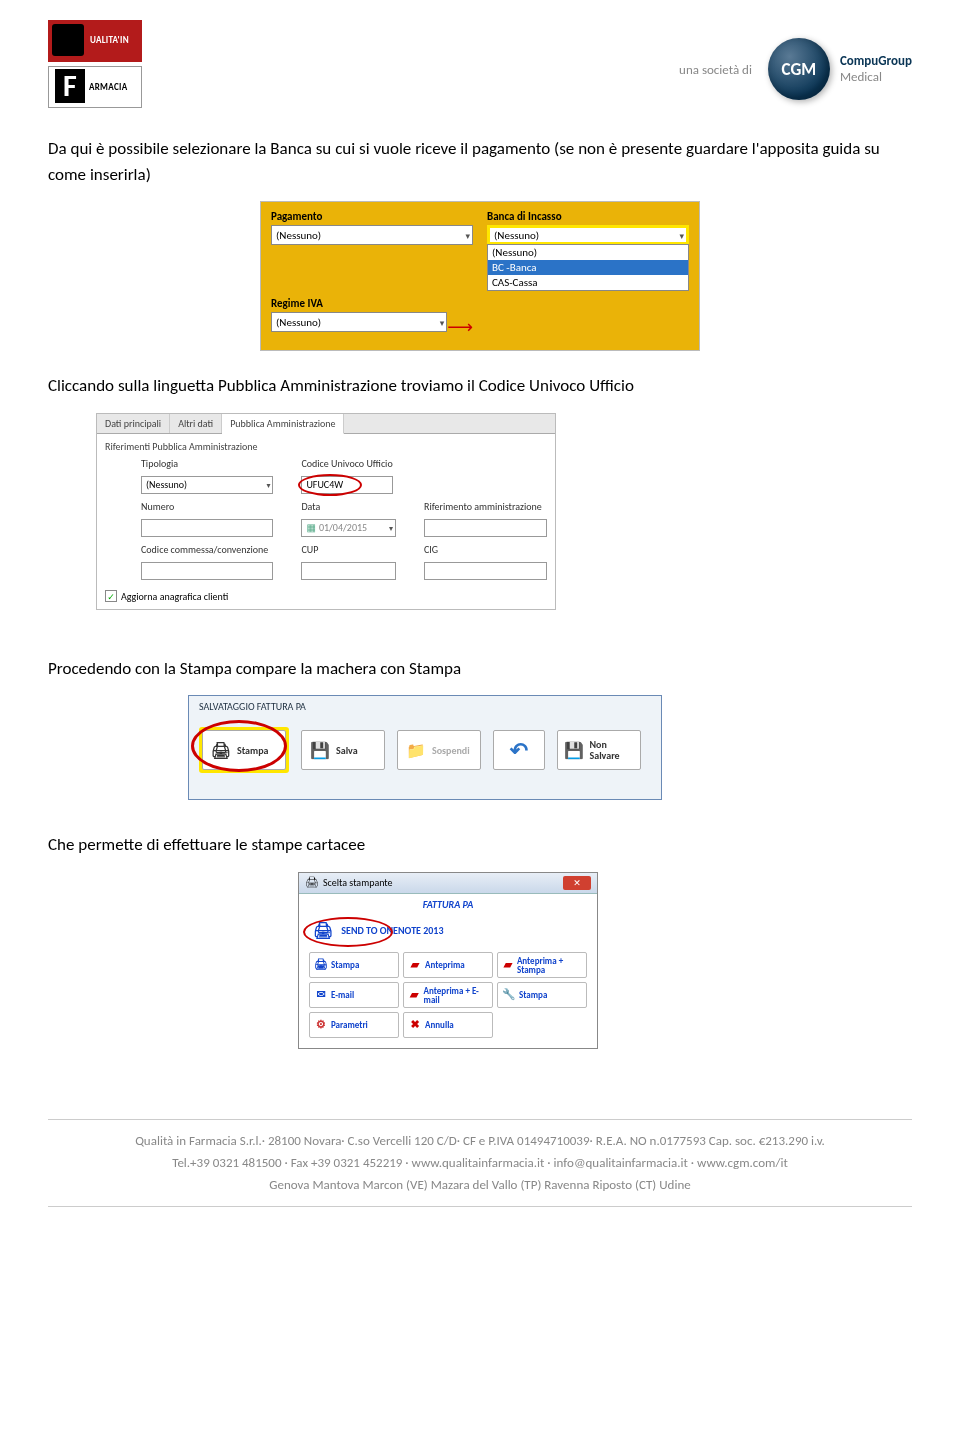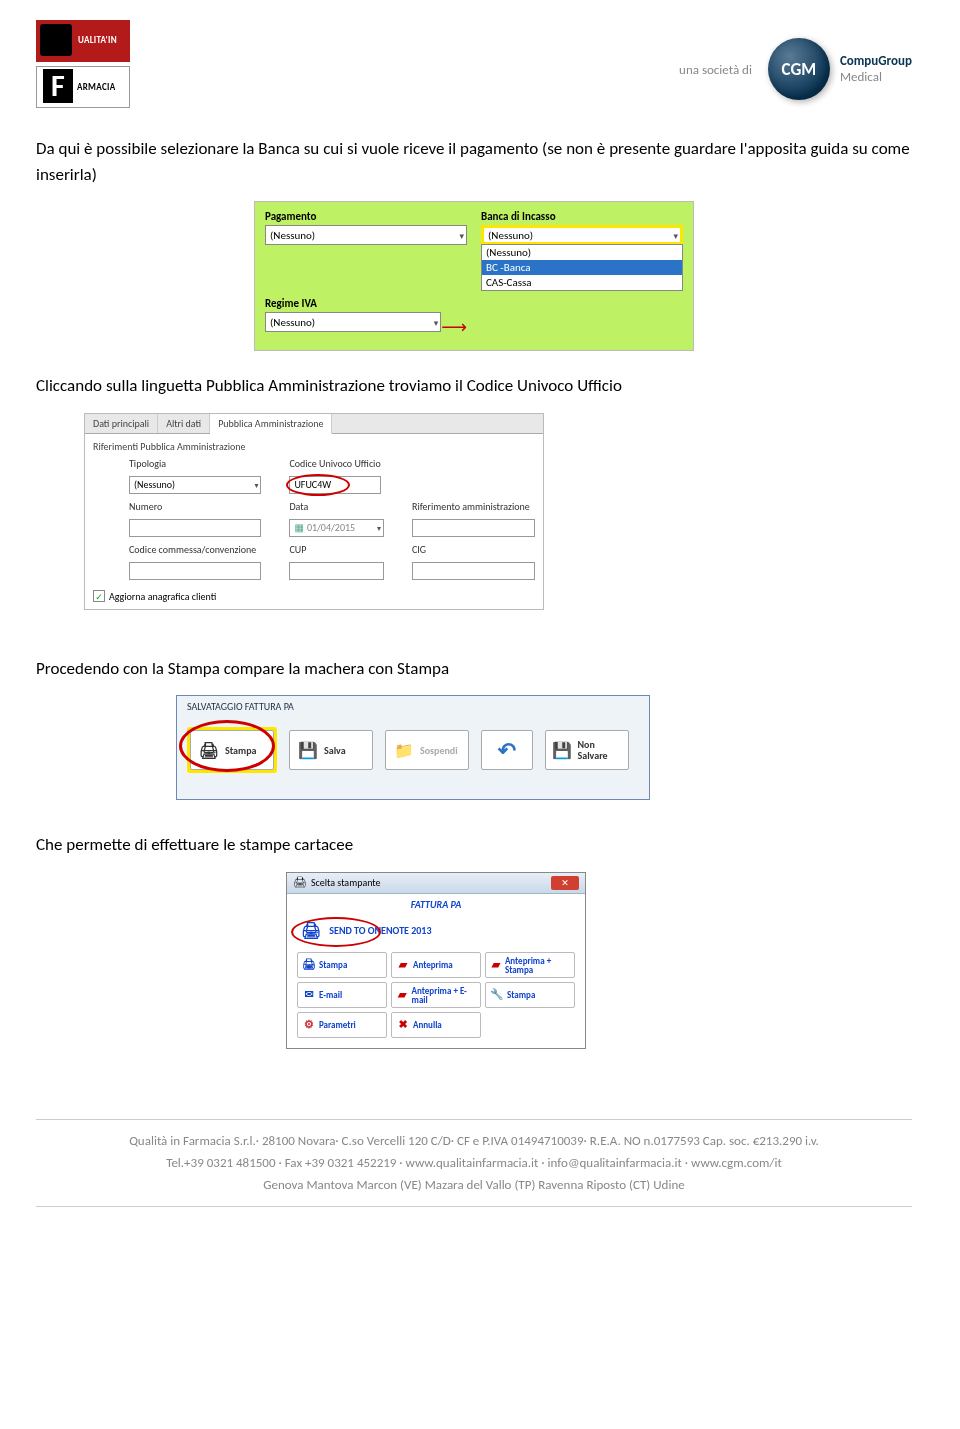--- a/index.html
+++ b/index.html
@@ -4,38 +4,38 @@
 <style>
   * { box-sizing: border-box; margin: 0; padding: 0; }
   body {
     font-family: Calibri, Arial, sans-serif;
     background: #fff;
     width: 960px;
     margin: 0 auto;
     color: #000;
     font-size: 14px;
   }
-  .page { padding: 20px 48px 10px 36px; }
+  .page { padding: 20px 48px 10px 48px; }
   .header { display: flex; justify-content: space-between; align-items: flex-start; margin-bottom: 28px; }
   .logo-left { display: flex; flex-direction: column; gap: 4px; }
   .logo-q { width: 94px; height: 42px; background: #b31b1b; position: relative; }
   .logo-q::before { content: ""; position: absolute; left: 4px; top: 4px; width: 32px; height: 32px; background: #000; border-radius: 3px; }
   .logo-q::after { content: "UALITA'IN"; position: absolute; left: 42px; top: 14px; font-size: 9px; color: #fff; font-weight: bold; letter-spacing: 0.3px; }
   .logo-f { width: 94px; height: 42px; background: #fff; border: 1px solid #999; position: relative; }
   .logo-f::before { content: "F"; position: absolute; left: 6px; top: 2px; font-size: 30px; font-weight: bold; background: #000; color: #fff; width: 30px; height: 34px; text-align: center; line-height: 34px; }
   .logo-f::after { content: "ARMACIA"; position: absolute; left: 40px; top: 14px; font-size: 9px; color: #000; font-weight: bold; letter-spacing: 0.3px; }
   .header-right { display: flex; align-items: center; gap: 10px; margin-top: 18px; }
   .societa { font-size: 13px; color: #888; margin-right: 6px; }
   .cgm-circle { width: 62px; height: 62px; border-radius: 50%; background: radial-gradient(circle at 35% 30%, #5a7a95 0%, #0a3555 70%); display: flex; align-items: center; justify-content: center; color: #fff; font-weight: bold; font-size: 17px; box-shadow: inset -3px -3px 8px rgba(0,0,0,0.3), 2px 2px 6px rgba(0,0,0,0.3); }
   .cgm-text { font-size: 13px; line-height: 1.2; }
   .cgm-text .b { font-weight: bold; color: #0a3555; }
   .cgm-text .g { color: #888; }
   .body-text { font-size: 17px; line-height: 1.5; margin: 14px 0; }
   .italic { }
-  .screenshot { border: 1px solid #bbb; background: #bef264; margin: 8px auto; }
+  .screenshot { border: 1px solid #bbb; background: #eab308; margin: 8px auto; }
   
   .ss1 { width: 440px; padding: 8px 10px 14px 10px; font-size: 11px; }
   .ss1 .row { display: flex; gap: 14px; margin-bottom: 4px; align-items: flex-start; }
   .ss1 .col { flex: 1; }
   .ss1 .lbl { font-weight: bold; color: #000; margin-bottom: 2px; font-size: 11px; }
   .ss1 .combo { display: flex; align-items: center; background: #fff; border: 1px solid #888; height: 20px; padding: 0 4px; position: relative; font-size: 11px; }
   .ss1 .combo .arrow { position: absolute; right: 2px; font-size: 9px; color: #555; }
   .ss1 .hl-yellow { border: 3px solid #ffe600; }
   .ss1 .dropdown { border: 1px solid #888; background: #fff; margin-top: -1px; }
   .ss1 .dropdown .opt { padding: 1px 4px; font-size: 11px; }

